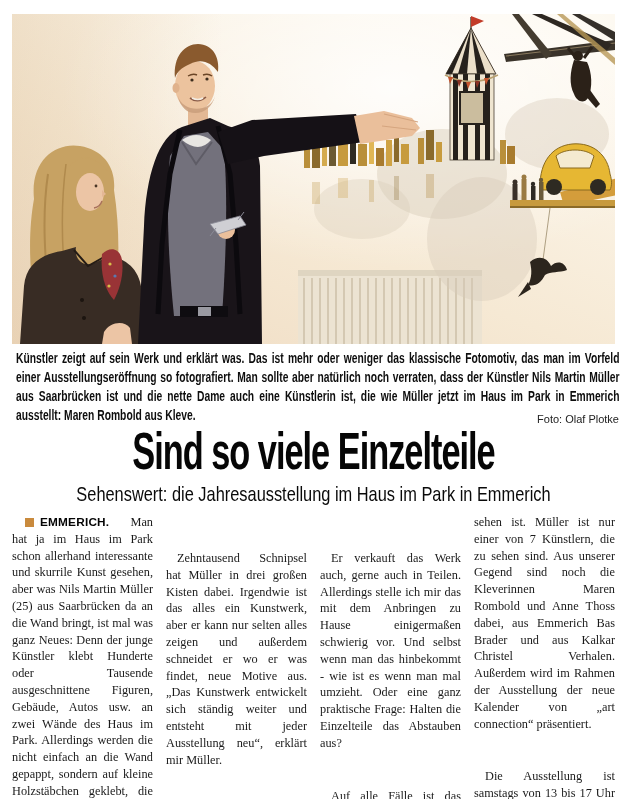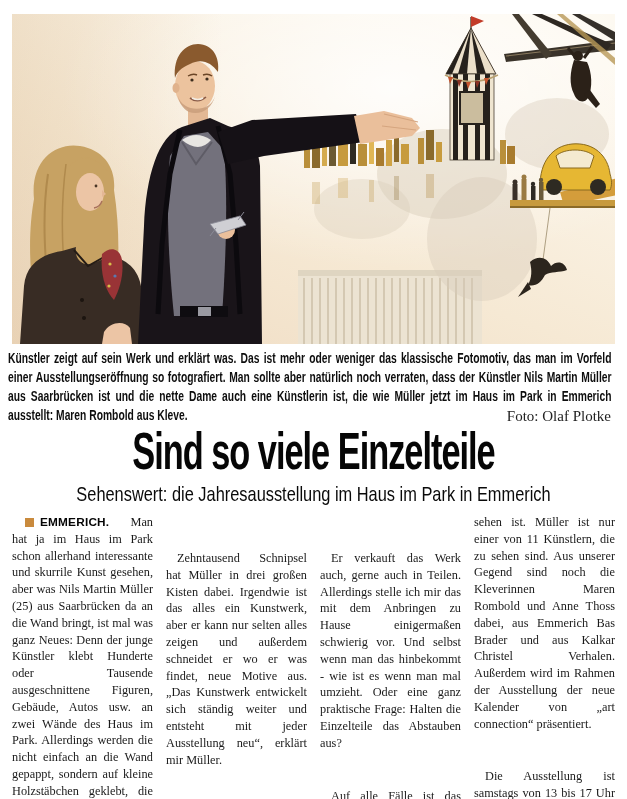--- a/index.html
+++ b/index.html
@@ -5,30 +5,30 @@
   * { box-sizing: border-box; }
   html, body { margin:0; padding:0; background:#ffffff; }
   .page {
     position:relative; width:627px; height:799px; background:#ffffff;
     font-family:"Liberation Serif", serif; color:#1a1a1a; overflow:hidden;
   }
   
   .photo-wrap { position:absolute; left:12px; top:14px; width:603px; height:330px; }
   .photo-wrap svg { display:block; width:603px; height:330px; }
   
-  .caption { position:absolute; left:8px; top:349px; width:603px; height:77px; }
+  .caption { position:absolute; left:16px; top:349px; width:603px; height:77px; }
   .caption-inner {
     width:850px; transform:scaleX(0.71); transform-origin:0 0;
     font-family:"Liberation Sans", sans-serif; font-weight:700;
     font-size:14.5px; line-height:19px; color:#0e0e0e; text-align:justify;
   }
   .credit {
     position:absolute; right:0; bottom:1px;
-    font-family:Liberation Serif, serif; font-weight:400;
-    font-size:15px; color:#222; background:#fff; padding-left:6px;
+    font-family:Liberation Sans, sans-serif; font-weight:400;
+    font-size:11px; color:#222; background:#fff; padding-left:6px;
   }
   
   .headline {
     position:absolute; left:0; top:423px; width:627px; text-align:center;
     font-family:"Liberation Sans", sans-serif; font-weight:700;
     font-size:52px; line-height:56px; letter-spacing:-1.5px; color:#060606;
     transform:scaleX(0.66); transform-origin:50% 50%; white-space:nowrap;
   }
   .subheadline {
     position:absolute; left:0; top:481px; width:627px; text-align:center;
@@ -290,18 +290,18 @@
     <div class="col">
       <p class="indent">Zehntausend Schnipsel hat Müller in drei großen Kisten dabei. Irgendwie ist das alles ein Kunstwerk, aber er kann nur selten alles zeigen und außerdem schneidet er wo er was findet, neue Motive aus. „Das Kunstwerk entwickelt sich ständig weiter und entsteht mit jeder Ausstellung neu“, erklärt mir Müller.</p>
     </div>
 
     <div class="col">
       <p class="indent">Er verkauft das Werk auch, gerne auch in Teilen. Allerdings stelle ich mir das mit dem Anbringen zu Hause einigermaßen schwierig vor. Und selbst wenn man das hinbekommt - wie ist es wenn man mal umzieht. Oder eine ganz praktische Frage: Halten die Einzelteile das Abstauben aus?</p>
       <p class="indent">Auf alle Fälle ist das Kunstwerk höchst sehenswert, das nun in der Jahresausstellung des Emmericher Kunstvereins im Haus im Park (im Rheinpark) zu</p>
     </div>
 
     <div class="col">
-      <p>sehen ist. Müller ist nur einer von 11 Künstlern, die zu sehen sind. Aus unserer Gegend sind noch die Kleverinnen Maren Rombold und Anne Thoss dabei, aus Emmerich Bas Brader und aus Kalkar Christel Verhalen. Außerdem wird im Rahmen der Ausstellung der neue Kalender von „art connection“ präsentiert.</p>
+      <p>sehen ist. Müller ist nur einer von 7 Künstlern, die zu sehen sind. Aus unserer Gegend sind noch die Kleverinnen Maren Rombold und Anne Thoss dabei, aus Emmerich Bas Brader und aus Kalkar Christel Verhalen. Außerdem wird im Rahmen der Ausstellung der neue Kalender von „art connection“ präsentiert.</p>
       <p class="indent"><span>Die Ausstellung ist samstags von 13 bis 17 Uhr sowie sonn- und feiertags von 11 bis 17 Uhr geöffnet. Der Eintritt ist frei.</span> </p>
     </div>
 
   </div>
 </div>
 
 </body></html>

